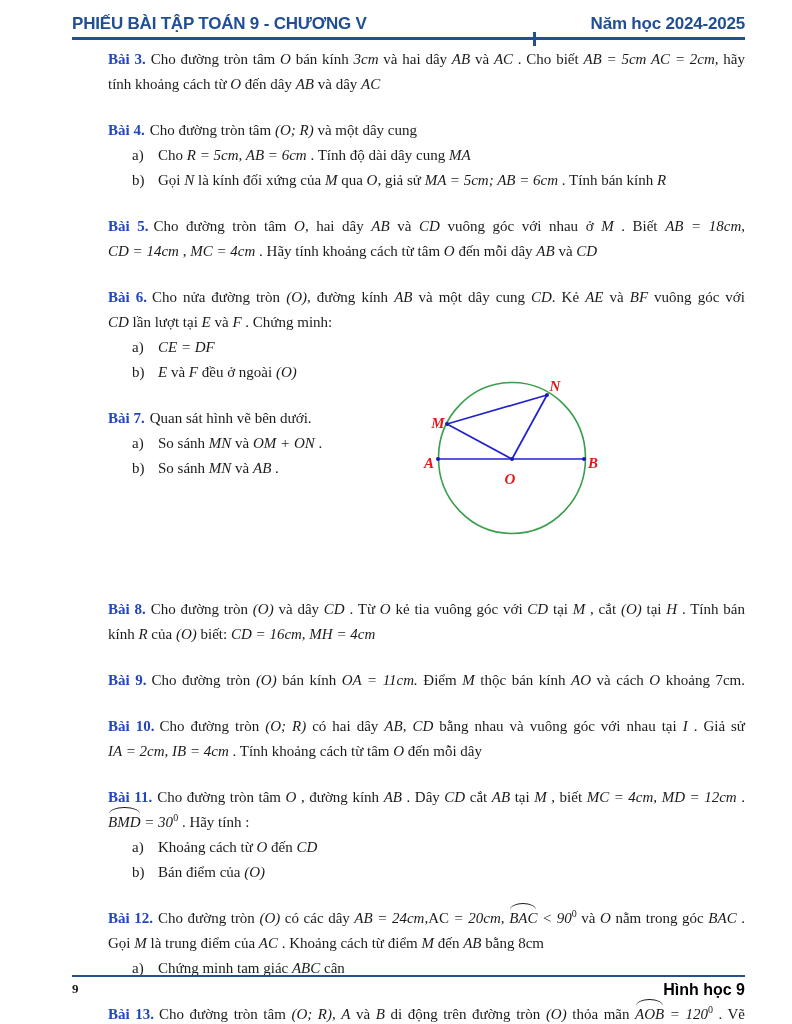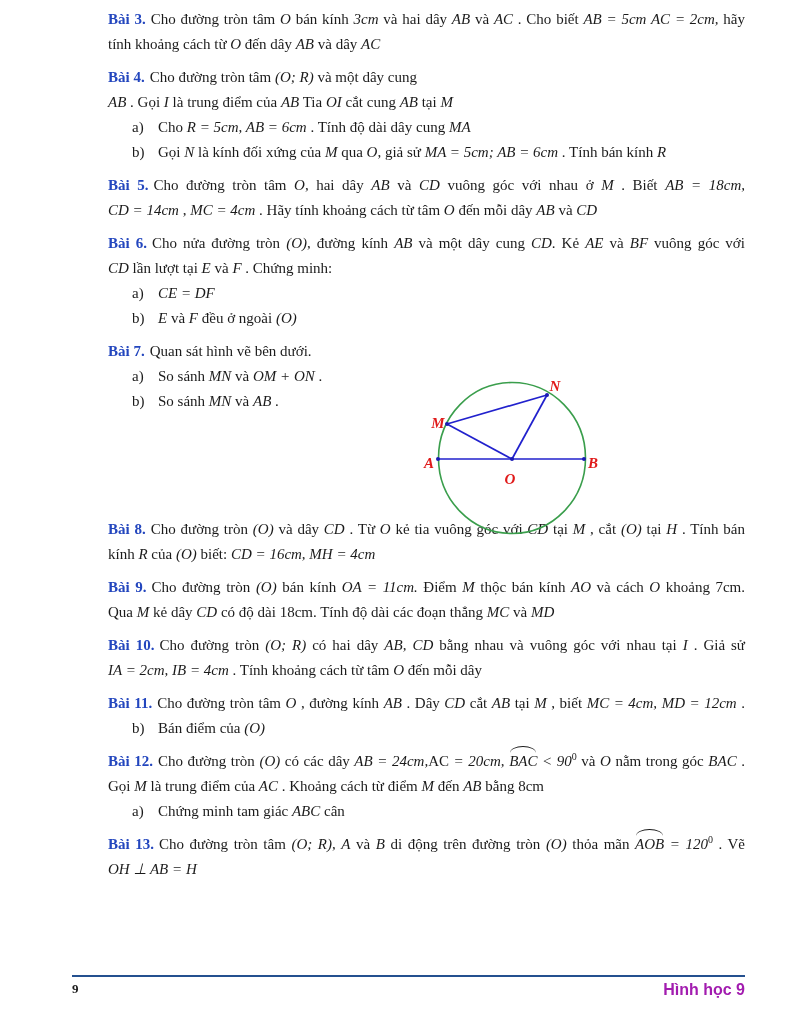--- a/index.html
+++ b/index.html
@@ -11,21 +11,21 @@
   .header{
     margin:14px 47px 0 72px;
     display:flex;justify-content:space-between;align-items:flex-end;
     border-bottom:3.5px solid #24508f;padding-bottom:3px;position:relative;
     font-family:"Liberation Sans",sans-serif;font-weight:bold;color:#1f4e96;
     font-size:17px;letter-spacing:-0.2px;
   }
   .htick{position:absolute;left:461px;bottom:-9px;width:3px;height:14px;background:#24508f;}
   
   .content{padding:7px 47px 0 108px;font-size:15px;line-height:25px;}
-  .problem{margin-top:8px;}
+  .problem{margin-top:21px;}
   .problem:first-child{margin-top:0;}
   .line{text-align:left;}
   .line.just{text-align:justify;text-align-last:justify;}
   .plabel{font-weight:bold;color:#2346be;margin-right:5px;}
   .line.item{padding-left:24px;}
   .iletter{display:inline-block;width:26px;}
   .r-t{font-style:normal;}
   .r-m{font-style:italic;}
   .r-hat{font-style:italic;position:relative;display:inline-block;}
   .r-hat::before{
@@ -40,36 +40,40 @@
     font-family:"Liberation Serif",serif;font-style:italic;font-weight:bold;
     font-size:15px;fill:#e01a1a;
   }
   
   .footer{
     position:absolute;left:72px;right:47px;top:975px;
     border-top:2.5px solid #24508f;
     display:flex;justify-content:space-between;align-items:flex-start;padding-top:4px;
   }
   .pagenum{font-weight:bold;font-size:13px;color:#1b1b1b;}
-  .book{font-family:"Liberation Sans",sans-serif;font-weight:bold;color:#a21caf;font-size:16px;}
+  .book{font-family:"Liberation Sans",sans-serif;font-weight:bold;color:#000000;font-size:16px;}
 </style>
 </head>
 <body>
 
 <div class="page">
 
+  <div class="header">
+    <span>PHIẾU BÀI TẬP TOÁN 9 - CHƯƠNG V</span>
+    <span>Năm học 2024-2025</span>
+    <span class="htick"></span>
+  </div>
 
   <div class="content">
       <div class="problem">
         <div class="line first just"><span class="plabel">Bài 3.</span><span class="r-t">Cho đường tròn tâm </span><span class="r-m">O</span><span class="r-t"> bán kính </span><span class="r-m">3cm</span><span class="r-t"> và hai dây </span><span class="r-m">AB</span><span class="r-t"> và </span><span class="r-m">AC</span><span class="r-t"> . Cho biết </span><span class="r-m">AB = 5cm AC = 2cm,</span><span class="r-t"> hãy</span></div>
         <div class="line cont"><span class="r-t">tính khoảng cách từ </span><span class="r-m">O</span><span class="r-t"> đến dây </span><span class="r-m">AB</span><span class="r-t"> và dây </span><span class="r-m">AC</span></div>
       </div>
       <div class="problem">
         <div class="line first"><span class="plabel">Bài 4.</span><span class="r-t">Cho đường tròn tâm </span><span class="r-m">(O; R)</span><span class="r-t"> và một dây cung</span></div>
-        <div class="line cont"><span class="r-m">AB</span><span class="r-t"> . Gọi </span><span class="r-m">I</span><span class="r-t"> là trung điểm của </span><span class="r-m">AB</span><span class="r-t">  Tia </span><span class="r-m">OI</span><span class="r-t"> cắt cung </span><span class="r-m">AB</span><span class="r-t"> tại </span><span class="r-m">M</span></div>
         <div class="line item"><span class="iletter">a)</span><span class="r-t">Cho </span><span class="r-m">R = 5cm, AB = 6cm</span><span class="r-t"> . Tính độ dài dây cung </span><span class="r-m">MA</span></div>
         <div class="line item"><span class="iletter">b)</span><span class="r-t">Gọi </span><span class="r-m">N</span><span class="r-t"> là kính đối xứng của </span><span class="r-m">M</span><span class="r-t"> qua </span><span class="r-m">O</span><span class="r-t">, giả sử </span><span class="r-m">MA = 5cm; AB = 6cm</span><span class="r-t"> . Tính bán kính </span><span class="r-m">R</span></div>
       </div>
       <div class="problem">
         <div class="line first just"><span class="plabel">Bài 5.</span><span class="r-t">Cho đường tròn tâm </span><span class="r-m">O</span><span class="r-t">, hai dây </span><span class="r-m">AB</span><span class="r-t"> và </span><span class="r-m">CD</span><span class="r-t"> vuông góc với nhau ở </span><span class="r-m">M</span><span class="r-t"> . Biết </span><span class="r-m">AB = 18cm,</span></div>
         <div class="line cont"><span class="r-m">CD = 14cm</span><span class="r-t"> , </span><span class="r-m">MC = 4cm</span><span class="r-t"> . Hãy tính khoảng cách từ tâm </span><span class="r-m">O</span><span class="r-t"> đến mỗi dây </span><span class="r-m">AB</span><span class="r-t"> và </span><span class="r-m">CD</span></div>
       </div>
       <div class="problem">
         <div class="line first just"><span class="plabel">Bài 6.</span><span class="r-t">Cho nửa đường tròn </span><span class="r-m">(O)</span><span class="r-t">, đường kính </span><span class="r-m">AB</span><span class="r-t"> và một dây cung </span><span class="r-m">CD</span><span class="r-t">. Kẻ </span><span class="r-m">AE</span><span class="r-t"> và </span><span class="r-m">BF</span><span class="r-t"> vuông góc với</span></div>
         <div class="line cont"><span class="r-m">CD</span><span class="r-t"> lần lượt tại </span><span class="r-m">E</span><span class="r-t"> và </span><span class="r-m">F</span><span class="r-t"> . Chứng minh:</span></div>
@@ -81,28 +85,29 @@
         <div class="line item"><span class="iletter">a)</span><span class="r-t">So sánh </span><span class="r-m">MN</span><span class="r-t"> và </span><span class="r-m">OM + ON</span><span class="r-t"> .</span></div>
         <div class="line item"><span class="iletter">b)</span><span class="r-t">So sánh </span><span class="r-m">MN</span><span class="r-t"> và </span><span class="r-m">AB</span><span class="r-t"> .</span></div>
         <div class="figure-spacer"></div>
       </div>
       <div class="problem">
         <div class="line first just"><span class="plabel">Bài 8.</span><span class="r-t">Cho đường tròn </span><span class="r-m">(O)</span><span class="r-t"> và dây </span><span class="r-m">CD</span><span class="r-t"> . Từ </span><span class="r-m">O</span><span class="r-t"> kẻ tia vuông góc với </span><span class="r-m">CD</span><span class="r-t"> tại </span><span class="r-m">M</span><span class="r-t"> , cắt </span><span class="r-m">(O)</span><span class="r-t"> tại </span><span class="r-m">H</span><span class="r-t"> . Tính bán</span></div>
         <div class="line cont"><span class="r-t">kính </span><span class="r-m">R</span><span class="r-t"> của </span><span class="r-m">(O)</span><span class="r-t"> biết: </span><span class="r-m">CD = 16cm, MH = 4cm</span></div>
       </div>
       <div class="problem">
         <div class="line first just"><span class="plabel">Bài 9.</span><span class="r-t">Cho đường tròn </span><span class="r-m">(O)</span><span class="r-t"> bán kính </span><span class="r-m">OA = 11cm.</span><span class="r-t">  Điểm </span><span class="r-m">M</span><span class="r-t"> thộc bán kính </span><span class="r-m">AO</span><span class="r-t"> và cách </span><span class="r-m">O</span><span class="r-t"> khoảng 7cm.</span></div>
-        <div class="line cont"><span class="r-t">Qua </span><span class="r-m">M</span><span class="r-t"> kẻ dây </span><span class="r-m">CD</span><span class="r-t"> có độ dài 18cm. Tính độ dài các đoạn thẳng </span><span class="r-m">MC</span><span class="r-t"> và </span><span class="r-m">MD</span></div>
       </div>
       <div class="problem">
         <div class="line first just"><span class="plabel">Bài 10.</span><span class="r-t">Cho đường tròn </span><span class="r-m">(O; R)</span><span class="r-t"> có hai dây </span><span class="r-m">AB, CD</span><span class="r-t"> bằng nhau và vuông góc với nhau tại </span><span class="r-m">I</span><span class="r-t"> . Giả sử</span></div>
         <div class="line cont"><span class="r-m">IA = 2cm, IB = 4cm</span><span class="r-t"> . Tính khoảng cách từ tâm </span><span class="r-m">O</span><span class="r-t"> đến mỗi dây</span></div>
       </div>
       <div class="problem">
         <div class="line first just"><span class="plabel">Bài 11.</span><span class="r-t">Cho đường tròn tâm </span><span class="r-m">O</span><span class="r-t"> , đường kính </span><span class="r-m">AB</span><span class="r-t"> . Dây </span><span class="r-m">CD</span><span class="r-t"> cắt </span><span class="r-m">AB</span><span class="r-t"> tại </span><span class="r-m">M</span><span class="r-t"> , biết </span><span class="r-m">MC = 4cm, MD = 12cm</span><span class="r-t"> .</span></div>
+        <div class="line cont"><span class="r-hat">BMD</span><span class="r-m"> = 30</span><sup class="r-sup">0</sup><span class="r-t"> . Hãy tính :</span></div>
+        <div class="line item"><span class="iletter">a)</span><span class="r-t">Khoảng cách từ </span><span class="r-m">O</span><span class="r-t"> đến </span><span class="r-m">CD</span></div>
         <div class="line item"><span class="iletter">b)</span><span class="r-t">Bán điểm của </span><span class="r-m">(O)</span></div>
       </div>
       <div class="problem">
         <div class="line first just"><span class="plabel">Bài 12.</span><span class="r-t">Cho đường tròn </span><span class="r-m">(O)</span><span class="r-t"> có các dây </span><span class="r-m">AB = 24cm,</span><span class="r-t">AC</span><span class="r-m"> = 20cm, </span><span class="r-hat">BAC</span><span class="r-m"> &lt; 90</span><sup class="r-sup">0</sup><span class="r-t"> và </span><span class="r-m">O</span><span class="r-t"> nằm trong góc </span><span class="r-m">BAC</span><span class="r-t"> .</span></div>
         <div class="line cont"><span class="r-t">Gọi </span><span class="r-m">M</span><span class="r-t"> là trung điểm của </span><span class="r-m">AC</span><span class="r-t"> . Khoảng cách từ điểm </span><span class="r-m">M</span><span class="r-t"> đến </span><span class="r-m">AB</span><span class="r-t"> bằng 8cm</span></div>
         <div class="line item"><span class="iletter">a)</span><span class="r-t">Chứng minh tam giác </span><span class="r-m">ABC</span><span class="r-t"> cân</span></div>
       </div>
       <div class="problem">
         <div class="line first just"><span class="plabel">Bài 13.</span><span class="r-t">Cho đường tròn tâm </span><span class="r-m">(O; R)</span><span class="r-t">, </span><span class="r-m">A</span><span class="r-t"> và </span><span class="r-m">B</span><span class="r-t"> di động trên đường tròn </span><span class="r-m">(O)</span><span class="r-t"> thỏa mãn </span><span class="r-hat">AOB</span><span class="r-m"> = 120</span><sup class="r-sup">0</sup><span class="r-t"> . Vẽ</span></div>
         <div class="line cont"><span class="r-m">OH ⊥ AB = H</span></div>

